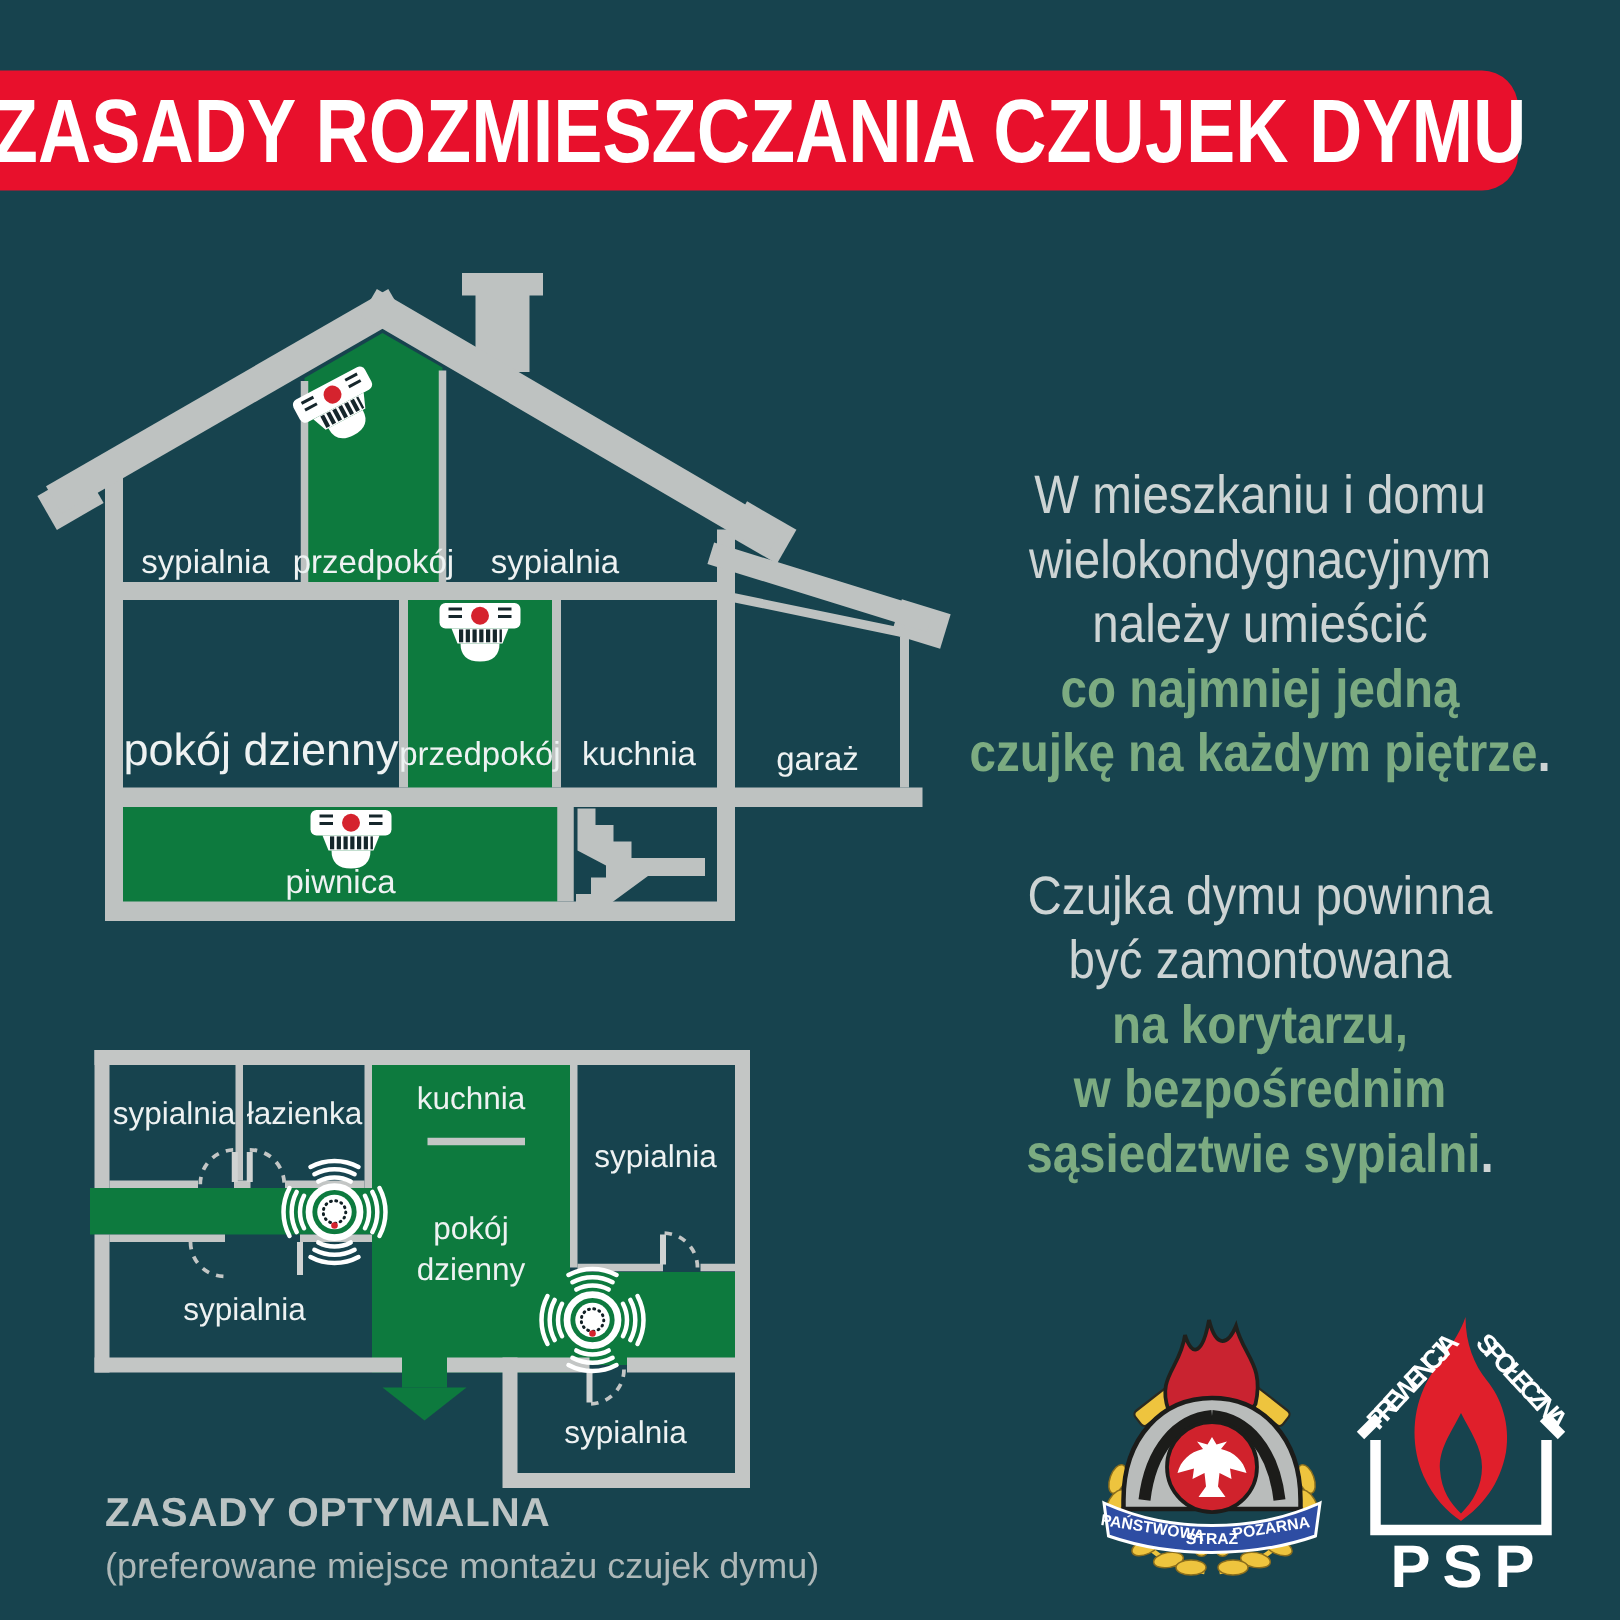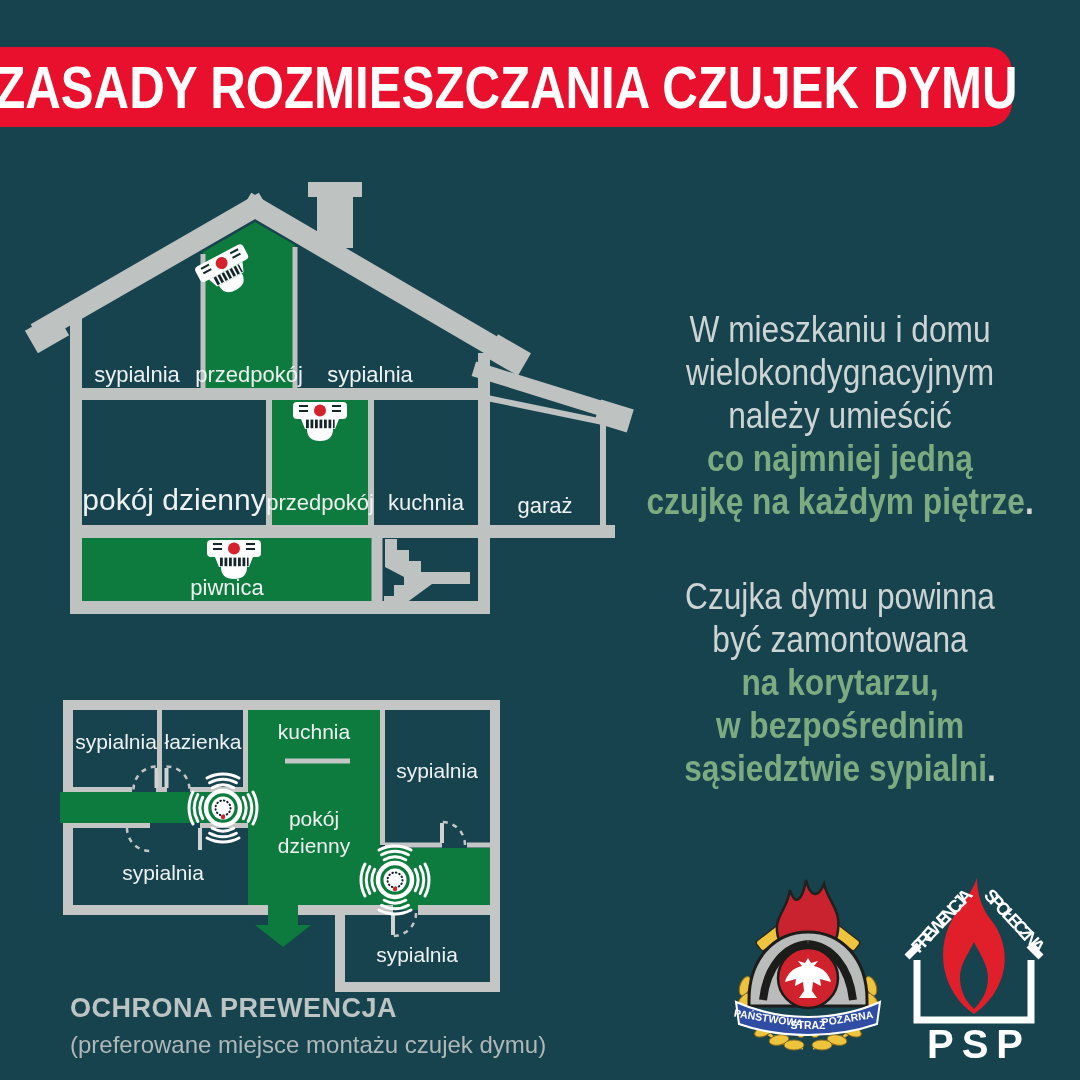--- a/index.html
+++ b/index.html
@@ -195,21 +195,21 @@
     <div class="para2">
       <div class="line">Czujka dymu powinna</div>
       <div class="line">być zamontowana</div>
       <div class="line"><span class="green">na korytarzu,</span></div>
       <div class="line"><span class="green">w bezpośrednim</span></div>
       <div class="line"><span class="green">sąsiedztwie sypialni</span><span class="gray-dot">.</span></div>
     </div>
   </div>
 
   <div class="caption">
-    <div class="cap-title">OCHRONA PREWENCJA</div>
+    <div class="cap-title">ZASADY OPTYMALNA</div>
     <div class="cap-sub">(preferowane miejsce montażu czujek dymu)</div>
   </div>
 
   <svg style="left:733px;top:876px;" width="150" height="180" viewBox="0 0 150 180">
 
     <g stroke="#8a6d1d" stroke-width="1" fill="#eec43e">
       <path d="M70,172 C40,168 16,148 10,112" fill="none" stroke="#eec43e" stroke-width="3"></path>
       <path d="M80,172 C110,168 134,148 140,112" fill="none" stroke="#eec43e" stroke-width="3"></path>
       <ellipse cx="12" cy="110" rx="10" ry="5" transform="rotate(-70 12 110)"></ellipse>
       <ellipse cx="11" cy="126" rx="10" ry="5" transform="rotate(-58 11 126)"></ellipse>

